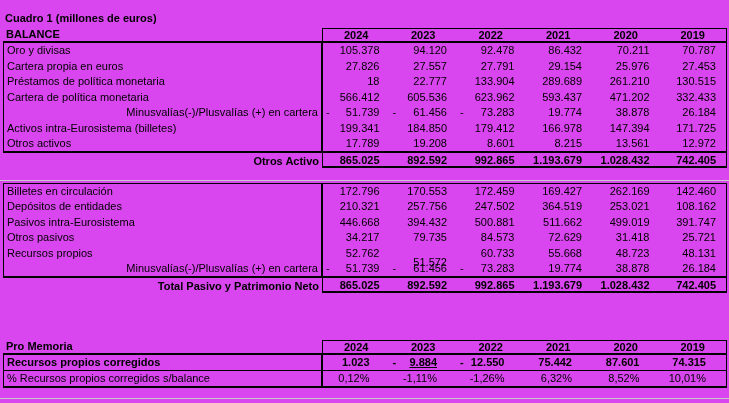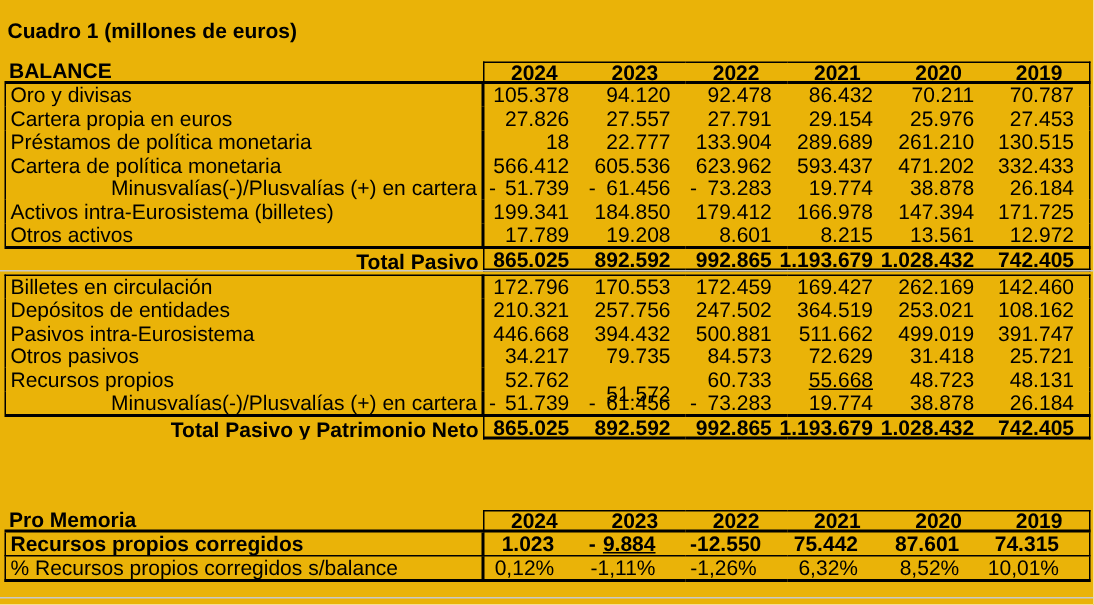--- a/index.html
+++ b/index.html
@@ -1,23 +1,23 @@
 <!DOCTYPE html>
 <html><head>
 <meta charset="utf-8">
 <style>
   html,body{margin:0;padding:0;background:#fff;}
   .sheet{
-    position:relative;width:729px;height:403px;background:#eab308;
-    font-family:"Liberation Sans",sans-serif;font-size:14px;color:#000;
+    position:relative;width:729px;height:403px;background:#d946ef;
+    font-family:"Liberation Sans",sans-serif;font-size:11px;color:#000;
     overflow:hidden;
   }
   .title{position:absolute;left:5px;top:12px;font-weight:bold;white-space:nowrap;}
   .tbl{position:absolute;left:3px;width:724px;}
-  #t1{top:41px;}
+  #t1{top:28px;}
   #t2{top:183px;}
   #t3{top:340px;}
   .row{display:flex;align-items:center;box-sizing:border-box;}
   .h-hdr{height:14.5px;}
   .h-data{height:15.5px;}
   .h-total{height:17px;}
   .h-pm{height:16.5px;}
   .lab{
     width:319px;box-sizing:border-box;padding-left:3px;
     white-space:nowrap;overflow:hidden;height:100%;
@@ -204,21 +204,21 @@
           <div class="" style="display: inline;">8.215</div>
         </div>
         <div class="cell  ">
           <div class="" style="display: inline;">13.561</div>
         </div>
         <div class="cell br">
           <div class="" style="display: inline;">12.972</div>
         </div>
       </div>
       <div class="row h-total">
-        <div class="lab lab-r b bt2">Total Pasivo</div>
+        <div class="lab lab-r b bt2">Otros Activo</div>
         <div class="cell b bt2 bb2 bl">
           <div class="" style="display: inline;">865.025</div>
         </div>
         <div class="cell b bt2 bb2">
           <div class="" style="display: inline;">892.592</div>
         </div>
         <div class="cell b bt2 bb2">
           <div class="" style="display: inline;">992.865</div>
         </div>
         <div class="cell b bt2 bb2">
@@ -323,21 +323,21 @@
         <div class="cell bl">
           <div class="" style="display: inline;">52.762</div>
         </div>
         <div class="cell  ">
           <div class="" style="display: inline; margin-top: 18px;">51.572</div>
         </div>
         <div class="cell  ">
           <div class="" style="display: inline; padding-left: 40px;">60.733</div>
         </div>
         <div class="cell  ">
-          <div class="" style="display: inline; text-decoration: underline;">55.668</div>
+          <div class="" style="display: inline;">55.668</div>
         </div>
         <div class="cell  ">
           <div class="" style="display: inline;">48.723</div>
         </div>
         <div class="cell br">
           <div class="" style="display: inline;">48.131</div>
         </div>
       </div>
       <div class="row h-data">
         <div class="lab bl br lab-r ">Minusvalías(-)/Plusvalías (+) en cartera</div>

